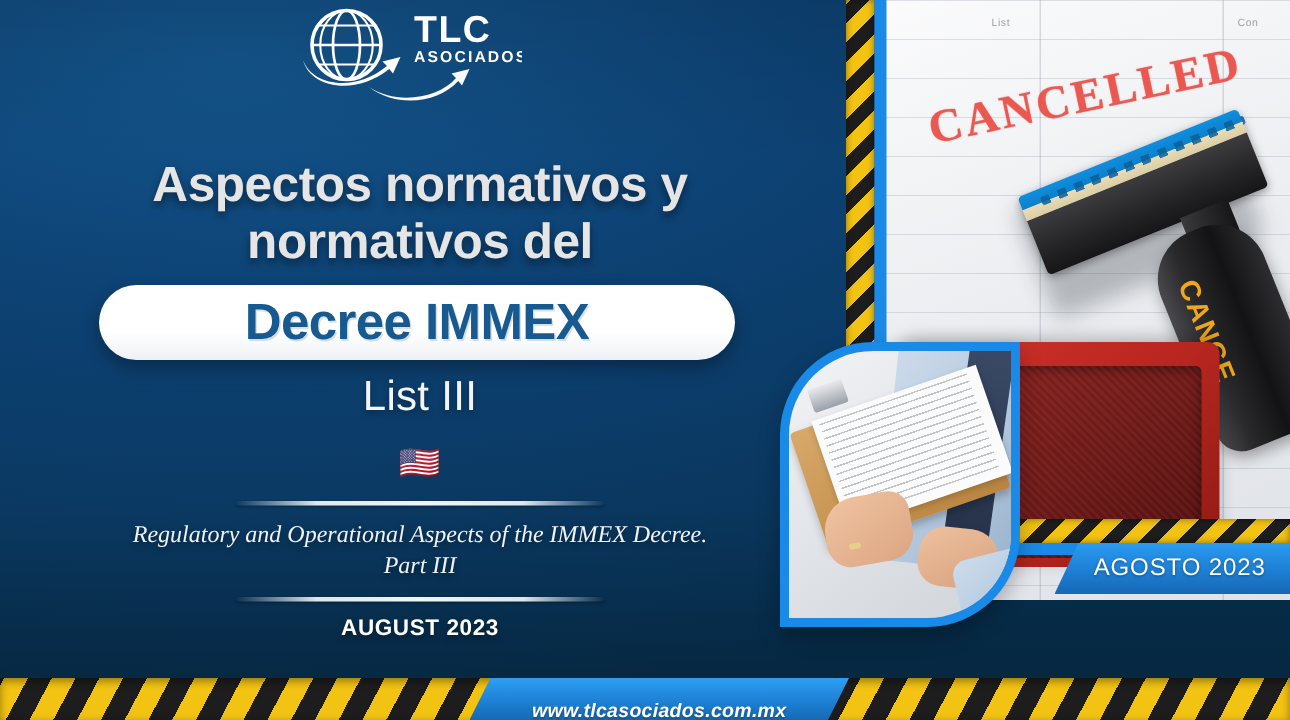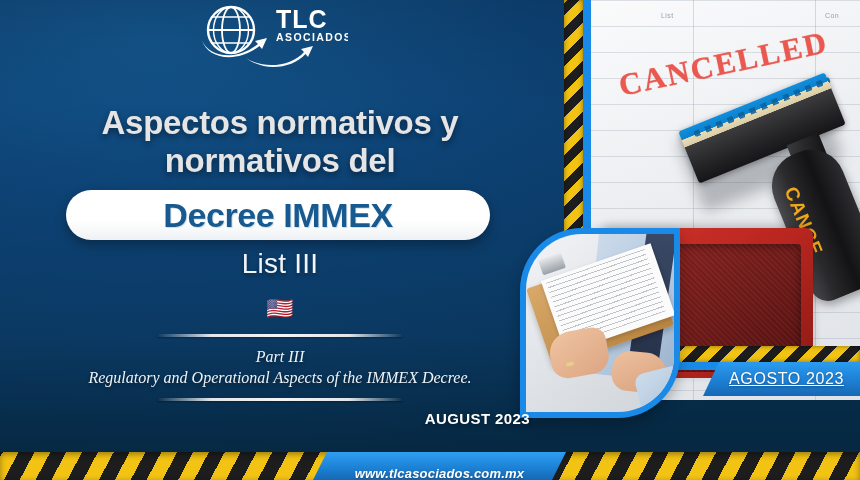--- a/index.html
+++ b/index.html
@@ -140,21 +140,20 @@
     position:absolute;left:703px;top:362px;width:157px;height:34px;
     background:linear-gradient(180deg,#2a9bf0 0%,#1d7fd4 55%,#1668b4 100%);
     clip-path:polygon(16px 0, 100% 0, 100% 100%, 0 100%);
     display:flex;align-items:center;justify-content:center;
   }
   .agosto span{
     font:400 16px/1 "Liberation Sans",sans-serif;
     letter-spacing:.6px;color:#fff;
     text-shadow:0 1px 2px rgba(0,0,0,.35);
     padding-left:10px;
-    text-decoration:underline;
   }
 
   
   .inset{
     position:absolute;left:520px;top:228px;width:160px;height:190px;
     border-radius:62px 0 62px 0;
     background:#1a8ae8;
     padding:6px;
     box-shadow:0 6px 14px rgba(0,0,0,.28);
   }
@@ -264,21 +263,21 @@
   .rule-bot{top:398px;}
   .subtitle{
     position:absolute;left:30px;top:346px;width:500px;
     text-align:center;
     font:italic 400 16px/1.34 "Liberation Serif", serif;
     color:#eef3f8;
     text-shadow:0 2px 4px rgba(0,0,0,.4);
   }
   .month-en{
     position:absolute;left:30px;top:411px;width:500px;
-    text-align:right;
+    text-align:center;
     font:700 15px/1 "Liberation Sans",sans-serif;
     color:#ffffff;letter-spacing:.4px;
     text-shadow:0 2px 4px rgba(0,0,0,.4);
   }
 
   
   .footer{
     position:absolute;left:0;bottom:0;width:860px;height:28px;
     background:repeating-linear-gradient(-62deg,#f2c313 0 14px,#1d1d1d 14px 28px);
     box-shadow:inset 0 2px 6px rgba(0,0,0,.4);
@@ -380,22 +379,22 @@
     <span>Decree IMMEX</span>
   </div>
 
   <div class="parte">List III</div>
 
   <div class="flag">🇺🇸</div>
 
   <div class="rule rule-top"></div>
 
   <div class="subtitle">
+    <div>Regulatory and Operational Aspects of the IMMEX Decree.</div>
     <div>Part III</div>
-    <div>Regulatory and Operational Aspects of the IMMEX Decree.</div>
   </div>
 
   <div class="rule rule-bot"></div>
 
   <div class="month-en">AUGUST 2023</div>
 
   <div class="footer"></div>
   <div class="footer-url">
     <span>www.tlcasociados.com.mx</span>
   </div>

